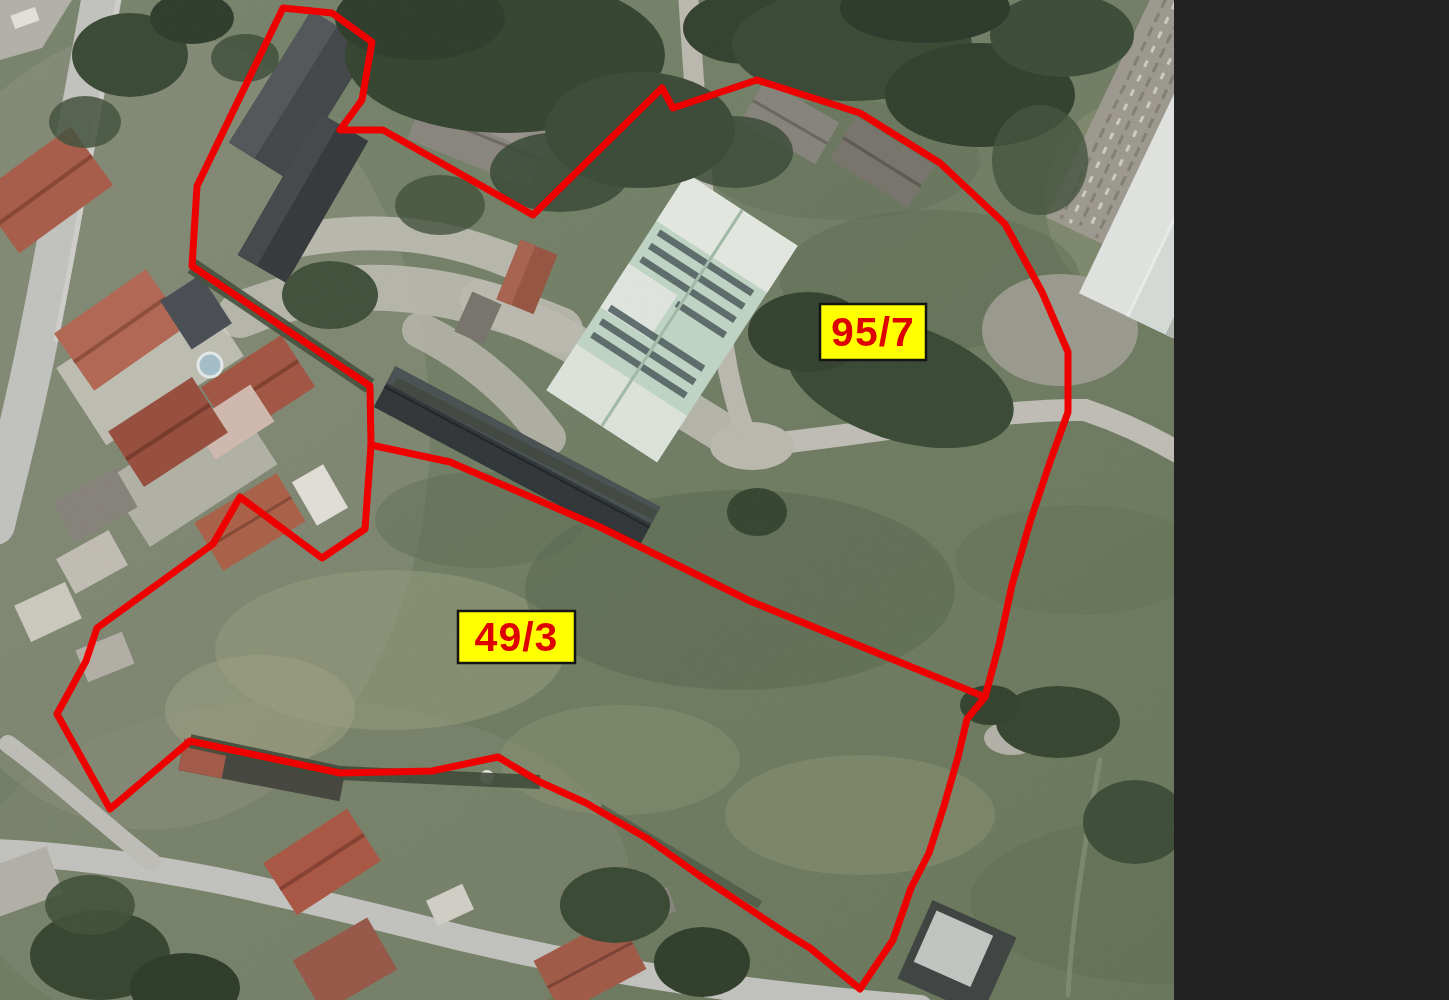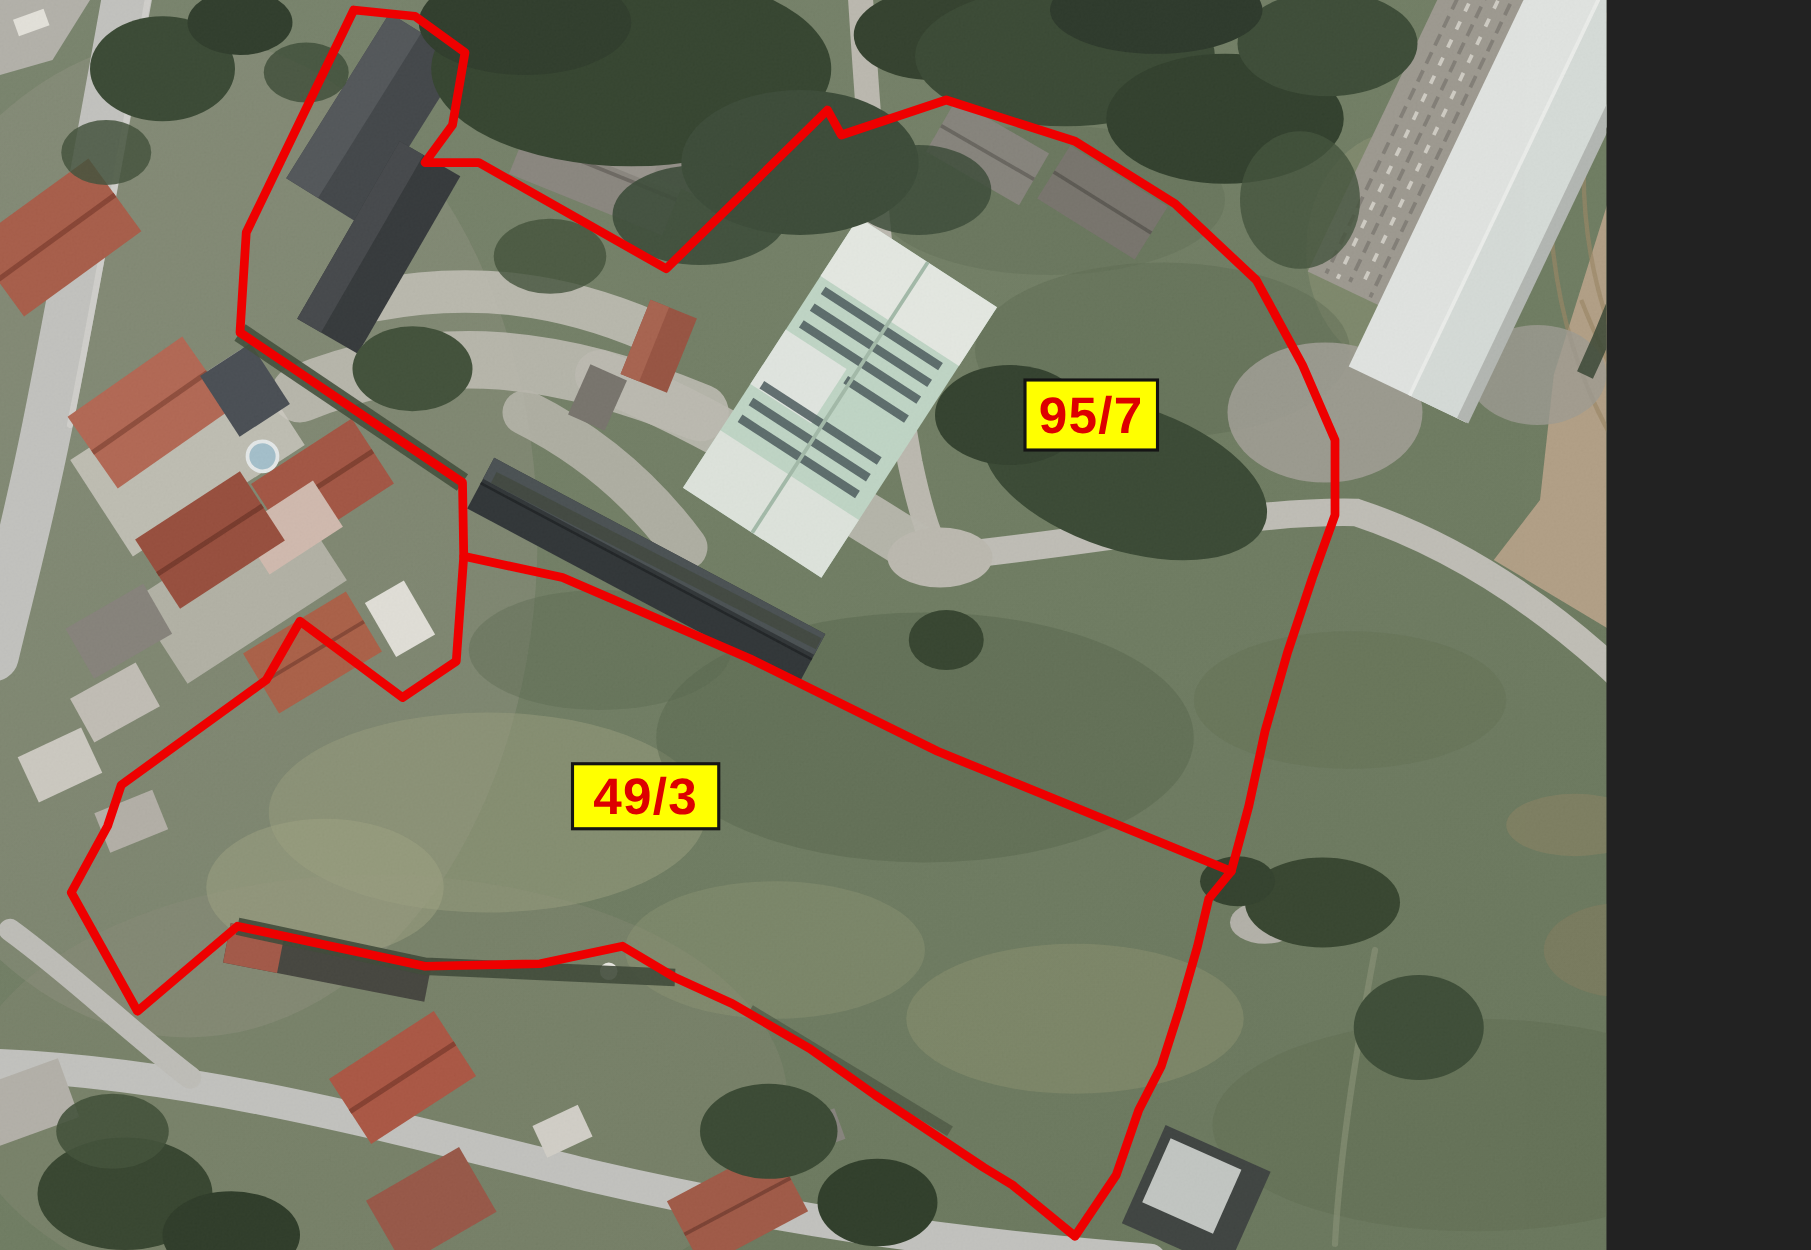--- a/index.html
+++ b/index.html
@@ -1,16 +1,16 @@
 <!DOCTYPE html>
 <html><head>
 <meta charset="utf-8">
 <style>
   html,body{margin:0;padding:0;background:#222;}
-  #stage{position:relative;width:1285px;height:1000px;overflow:hidden;background:#75816a;}
+  #stage{position:relative;width:1174px;height:1000px;overflow:hidden;background:#75816a;}
   svg{display:block;}
   .parcel-label-text{
     font-family:"Liberation Sans","DejaVu Sans",sans-serif;
     font-weight:bold;
     font-size:41px;
     letter-spacing:1px;
   }
 </style>
 </head>
 <body>

